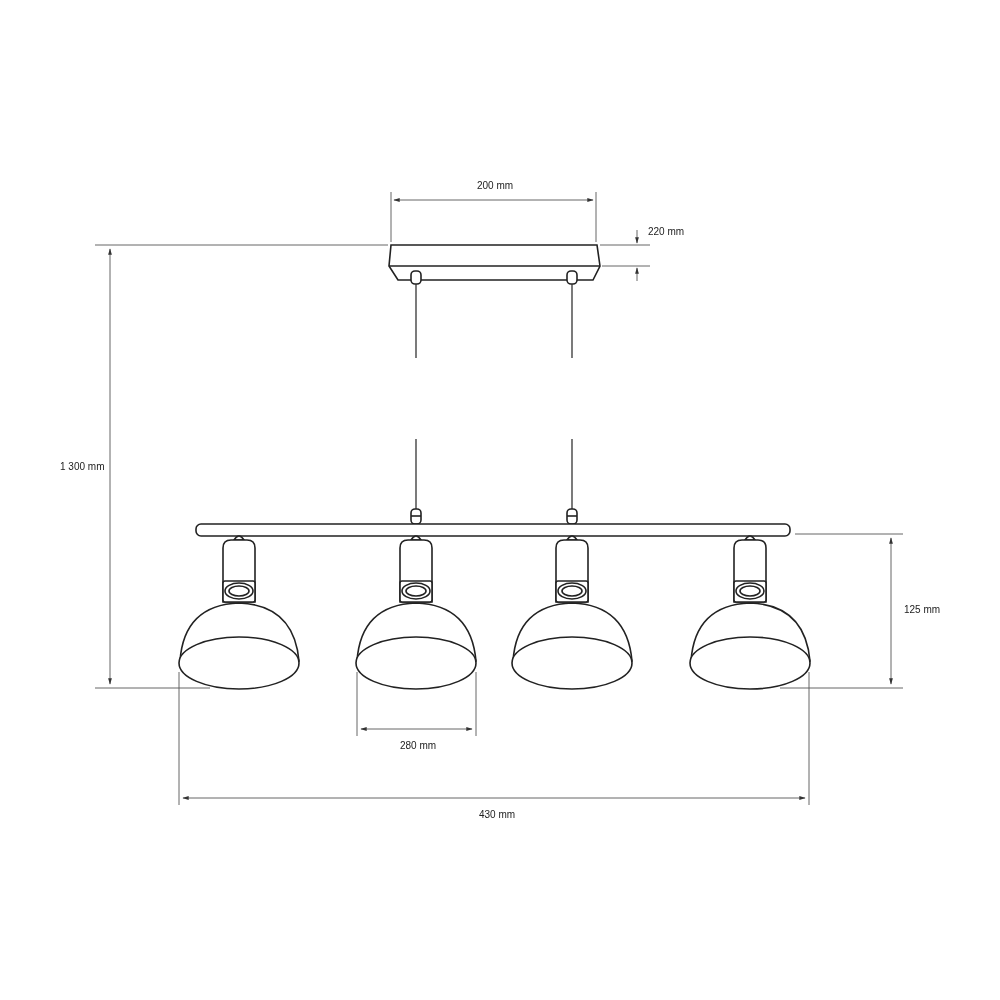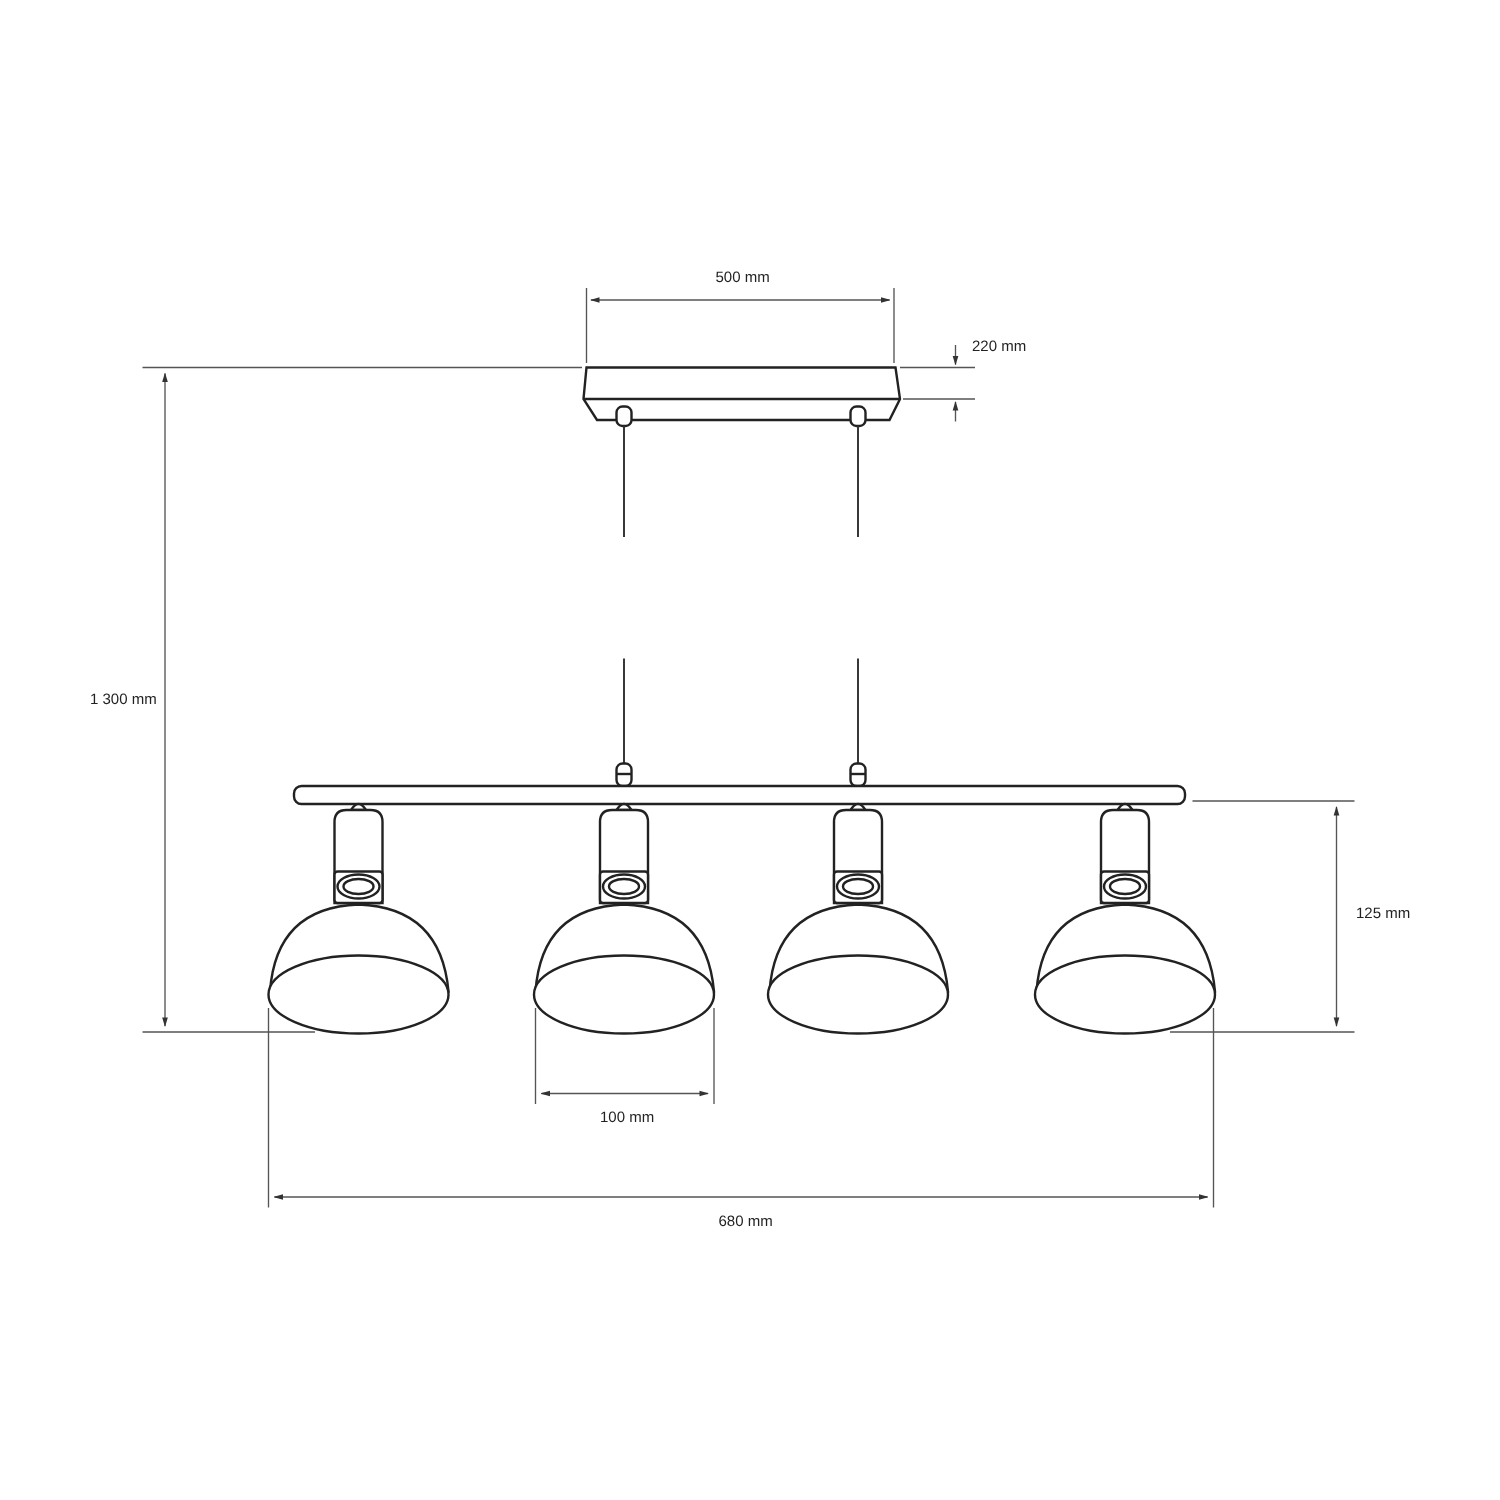--- a/index.html
+++ b/index.html
@@ -110,18 +110,18 @@
     <line class="dim" x1="361" y1="729" x2="472" y2="729" marker-start="url(#arr)" marker-end="url(#arr)"></line>
   </g>
 
   <g>
     <line class="dim" x1="179" y1="672" x2="179" y2="805"></line>
     <line class="dim" x1="809" y1="672" x2="809" y2="805"></line>
     <line class="dim" x1="183" y1="798" x2="805" y2="798" marker-start="url(#arr)" marker-end="url(#arr)"></line>
   </g>
 </svg>
 
-<div class="lbl" style="left:477px; top:180px;">500 mm</div>
+<div class="lbl" style="left:477px; top:180px;">200 mm</div>
 <div class="lbl" style="left:648px; top:226px;">220 mm</div>
 <div class="lbl" style="left:60px; top:461px;">1 300 mm</div>
 <div class="lbl" style="left:904px; top:604px;">125 mm</div>
-<div class="lbl" style="left:400px; top:740px;">100 mm</div>
-<div class="lbl" style="left:479px; top:809px;">680 mm</div>
+<div class="lbl" style="left:400px; top:740px;">280 mm</div>
+<div class="lbl" style="left:479px; top:809px;">430 mm</div>
 
 </body></html>

